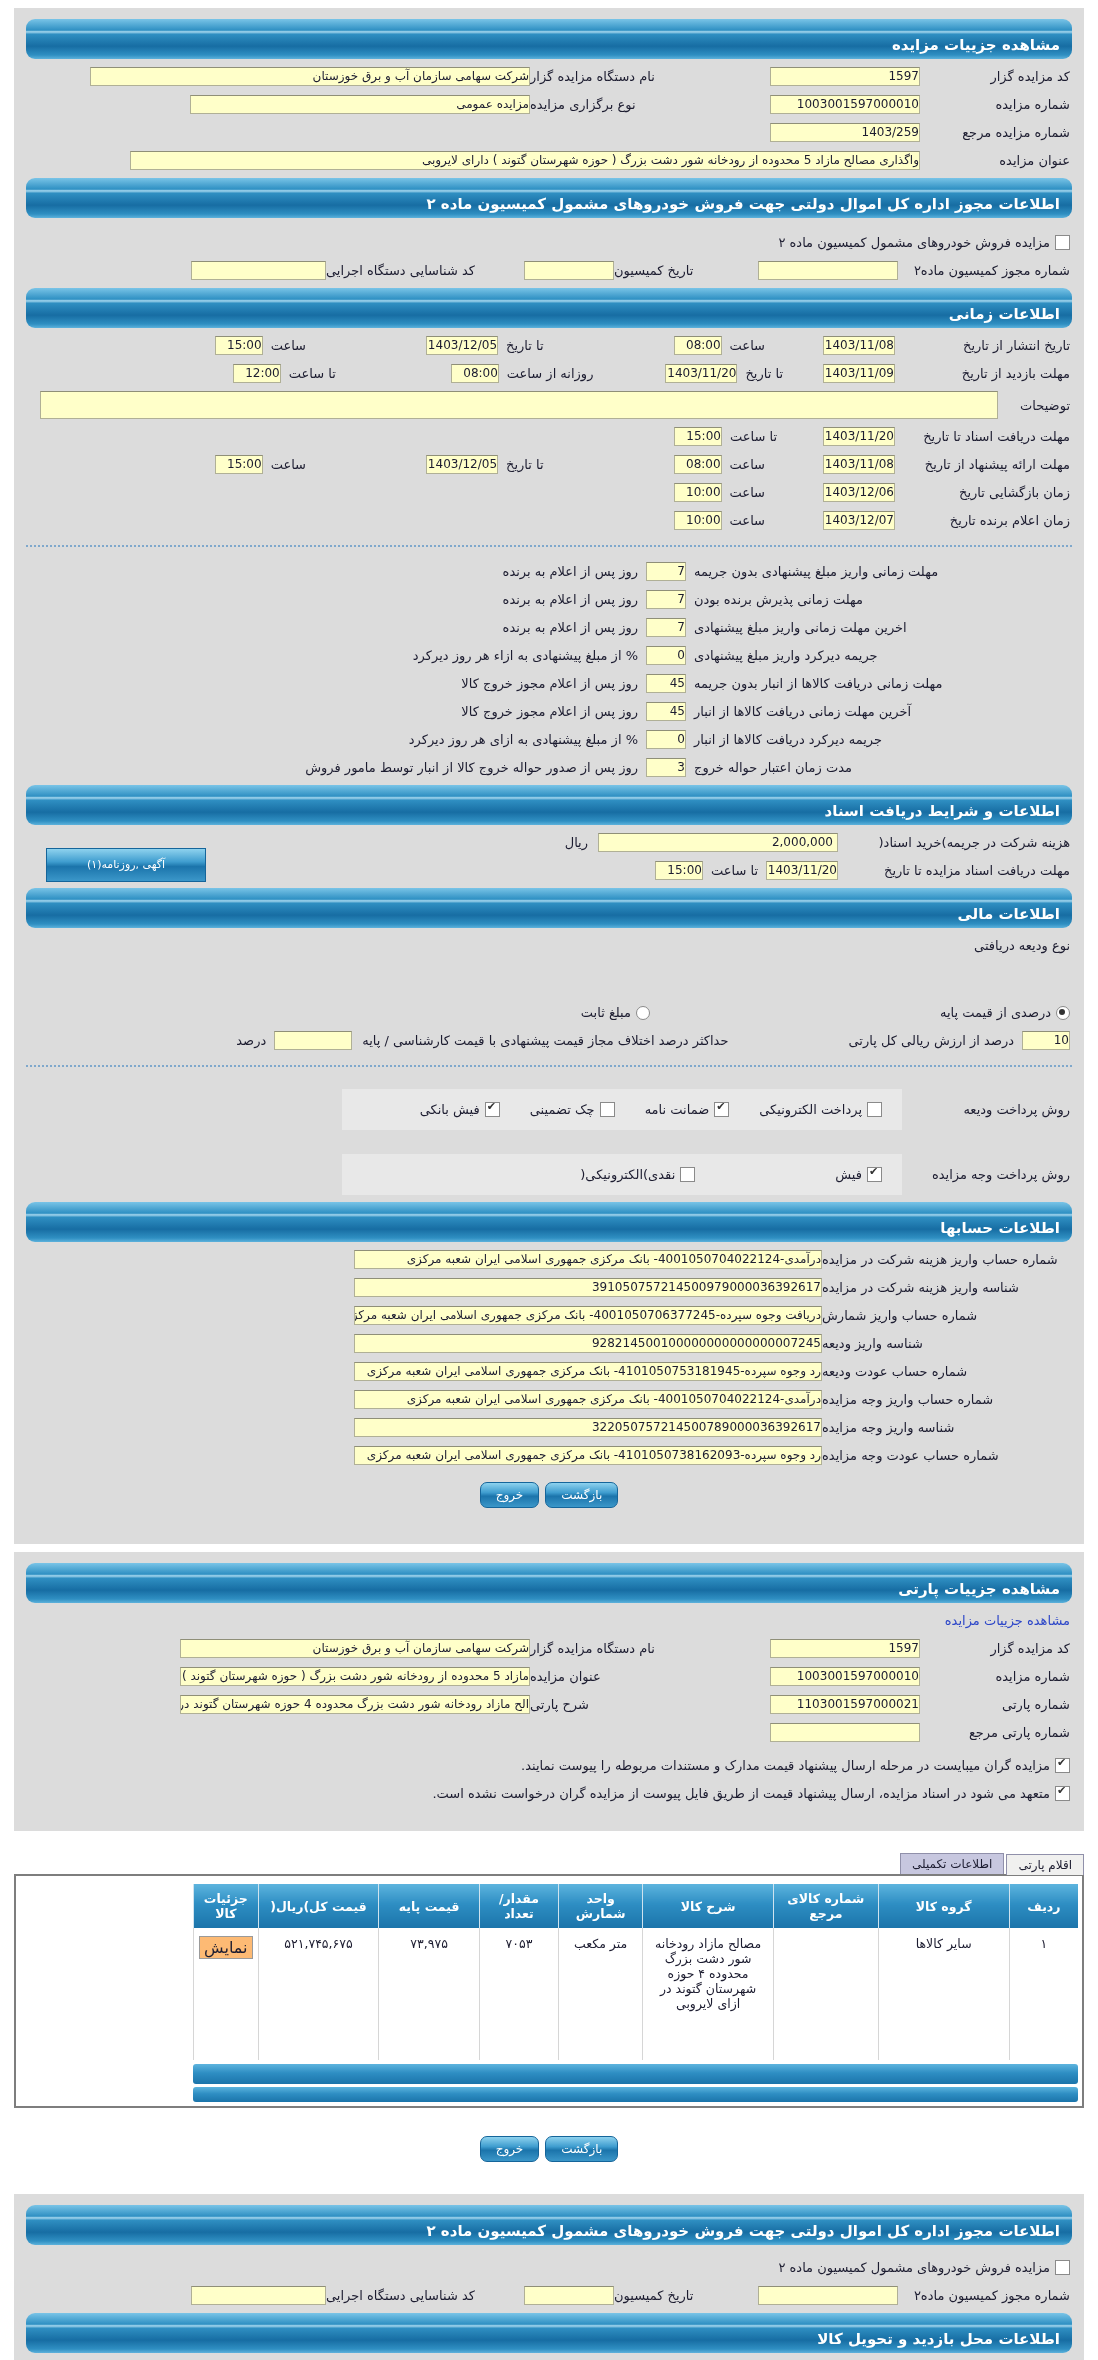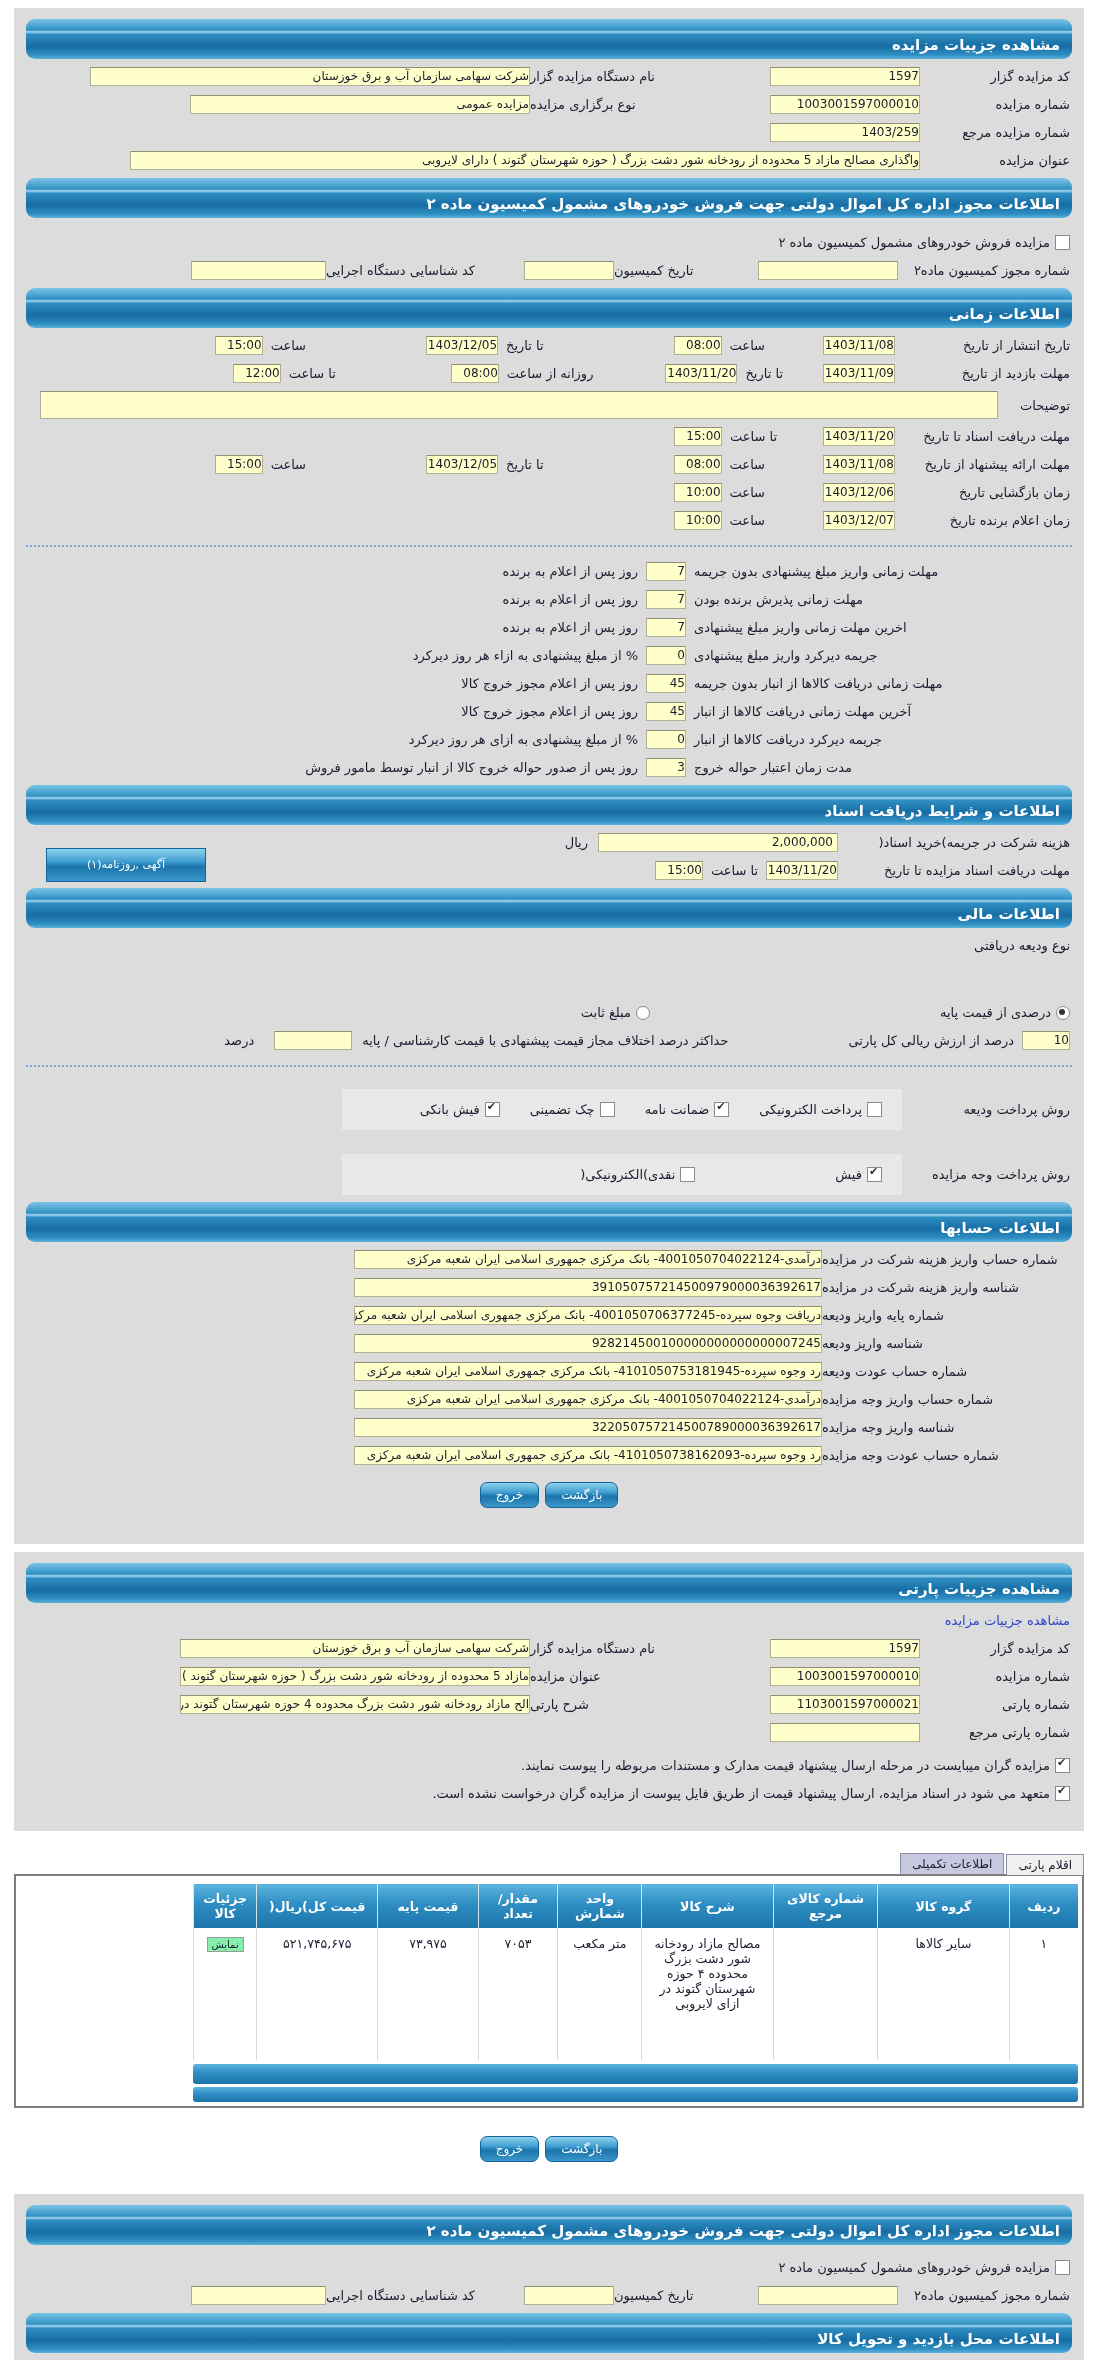--- a/index.html
+++ b/index.html
@@ -30,21 +30,21 @@
   .pen .fld{width:40px;margin:0 8px;}
   .link{color:#2c46c8;font-size:13px;cursor:pointer;}
   .tabs{display:flex;margin:22px 12px 0;}
   .tab{border:1px solid #9090aa;padding:3px 11px;font-size:12px;background:#c7c7df;border-bottom:none;margin-left:2px;cursor:pointer;}
   .tab.active{background:#f0f0ef;position:relative;z-index:2;top:1px;}
   .tblbox{background:#fff;border:2px solid #7e7e7e;margin:0 12px;padding:8px 4px 4px 8px;}
   .ptable{border-collapse:collapse;width:885px;margin-left:auto;margin-right:0;}
   .ptable th{background:linear-gradient(180deg,#5db4de 0%,#2e8ec3 45%,#1b74aa 100%);color:#fff;font-size:12.5px;
        font-weight:bold;padding:7px 4px;border-left:1px solid #cfe3ef;text-align:center;}
   .ptable td{background:#fff;font-size:12.5px;padding:8px 4px 4px;border-left:1px solid #d6d6d6;vertical-align:top;text-align:center;height:120px;}
-  .chip{display:inline-block;background:#86efac;border:1px solid #9a9a9a;font-size:10px;padding:1px 4px;cursor:pointer;}
+  .chip{display:inline-block;background:#fdba74;border:1px solid #9a9a9a;font-size:16px;padding:1px 4px;cursor:pointer;}
   .fbar{width:885px;margin-left:auto;margin-right:0;border-radius:3px;
         background:linear-gradient(180deg,#5db4de 0%,#2e8ec3 45%,#1b74aa 100%);}
   .adbtn{position:absolute;left:22px;top:16px;width:158px;height:32px;line-height:32px;text-align:center;
         background:linear-gradient(180deg,#8ed2ee 0%,#3f9dcf 40%,#1b74ab 55%,#3b97c9 100%);
         color:#fff;border:1px solid #15659a;border-radius:0;font-size:11px;cursor:pointer;}
 </style>
 </head>
 <body>
 
 <div class="panel">
@@ -245,21 +245,21 @@
     <span class="rd"></span>
     <span class="lbl">مبلغ ثابت</span>
   </div>
 
   <div class="row">
     <div class="fld" style="width:48px">10</div>
     <span class="lbl" style="margin-right:8px">درصد از ارزش ریالی کل پارتی</span>
     <span class="sp" style="width:120px"></span>
     <span class="lbl">حداکثر درصد اختلاف مجاز قیمت پیشنهادی با قیمت کارشناسی / پایه</span>
     <div class="fld" style="width:78px;margin-right:10px"></div>
-    <span class="lbl" style="margin-right:20px">درصد</span>
+    <span class="lbl" style="margin-right:8px">درصد</span>
   </div>
 
   <div class="dots"></div>
 
   <div class="row" style="margin-top:22px">
     <span class="lbl" style="width:168px">روش پرداخت ودیعه</span>
     <div class="band">
       <span class="grp">
           <span class="cb"></span>
           <span>پرداخت الکترونیکی</span>
@@ -299,21 +299,21 @@
 
   <div class="row">
       <span class="lbl hug" style="width:248px">شماره حساب واریز هزینه شرکت در مزایده</span>
       <div class="fld" style="width:468px">درآمدی-4001050704022124- بانک مرکزی جمهوری اسلامی ایران شعبه مرکزی</div>
     </div>
   <div class="row">
       <span class="lbl hug" style="width:248px">شناسه واریز هزینه شرکت در مزایده</span>
       <div class="fld" style="width:468px">391050757214500979000036392617</div>
     </div>
   <div class="row">
-      <span class="lbl hug" style="width:248px">شماره پایه واریز ودیعه</span>
+      <span class="lbl hug" style="width:248px">شماره حساب واریز شمارش</span>
       <div class="fld" style="width:468px">دریافت وجوه سپرده-4001050706377245- بانک مرکزی جمهوری اسلامی ایران شعبه مرکزی</div>
     </div>
   <div class="row">
       <span class="lbl hug" style="width:248px">شناسه واریز ودیعه</span>
       <div class="fld" style="width:468px">928214500100000000000000007245</div>
     </div>
   <div class="row">
       <span class="lbl hug" style="width:248px">شماره حساب عودت ودیعه</span>
       <div class="fld" style="width:468px">رد وجوه سپرده-4101050753181945- بانک مرکزی جمهوری اسلامی ایران شعبه مرکزی</div>
     </div>

